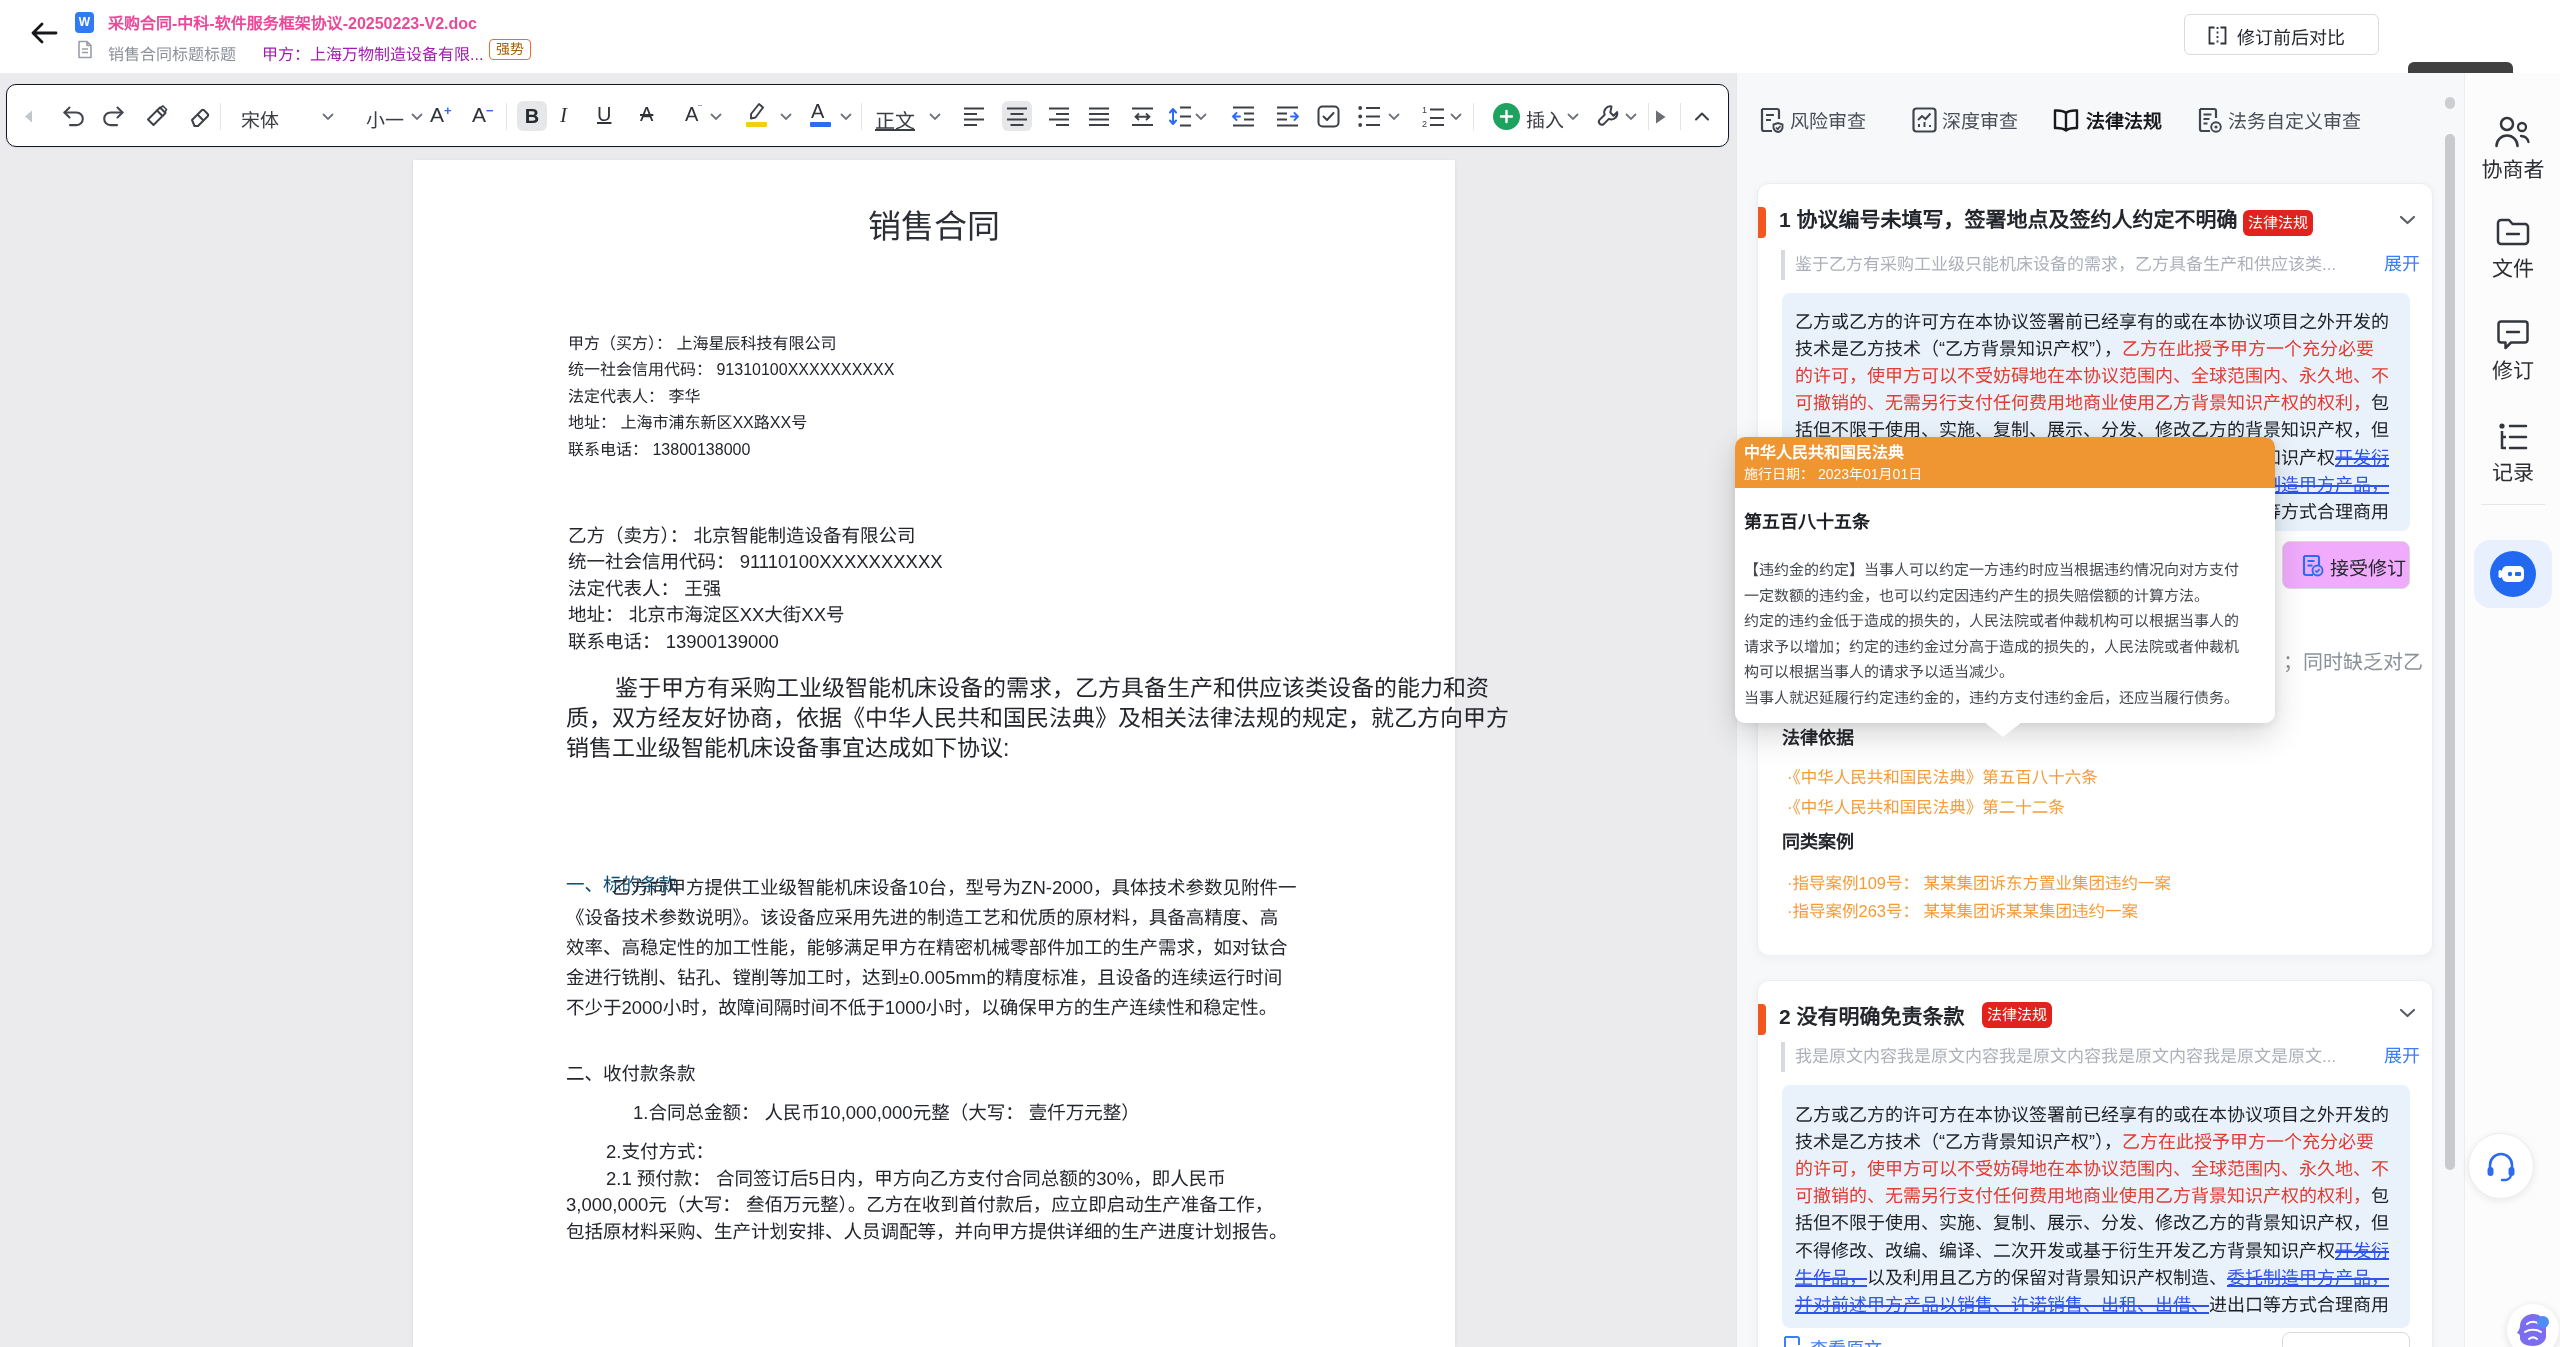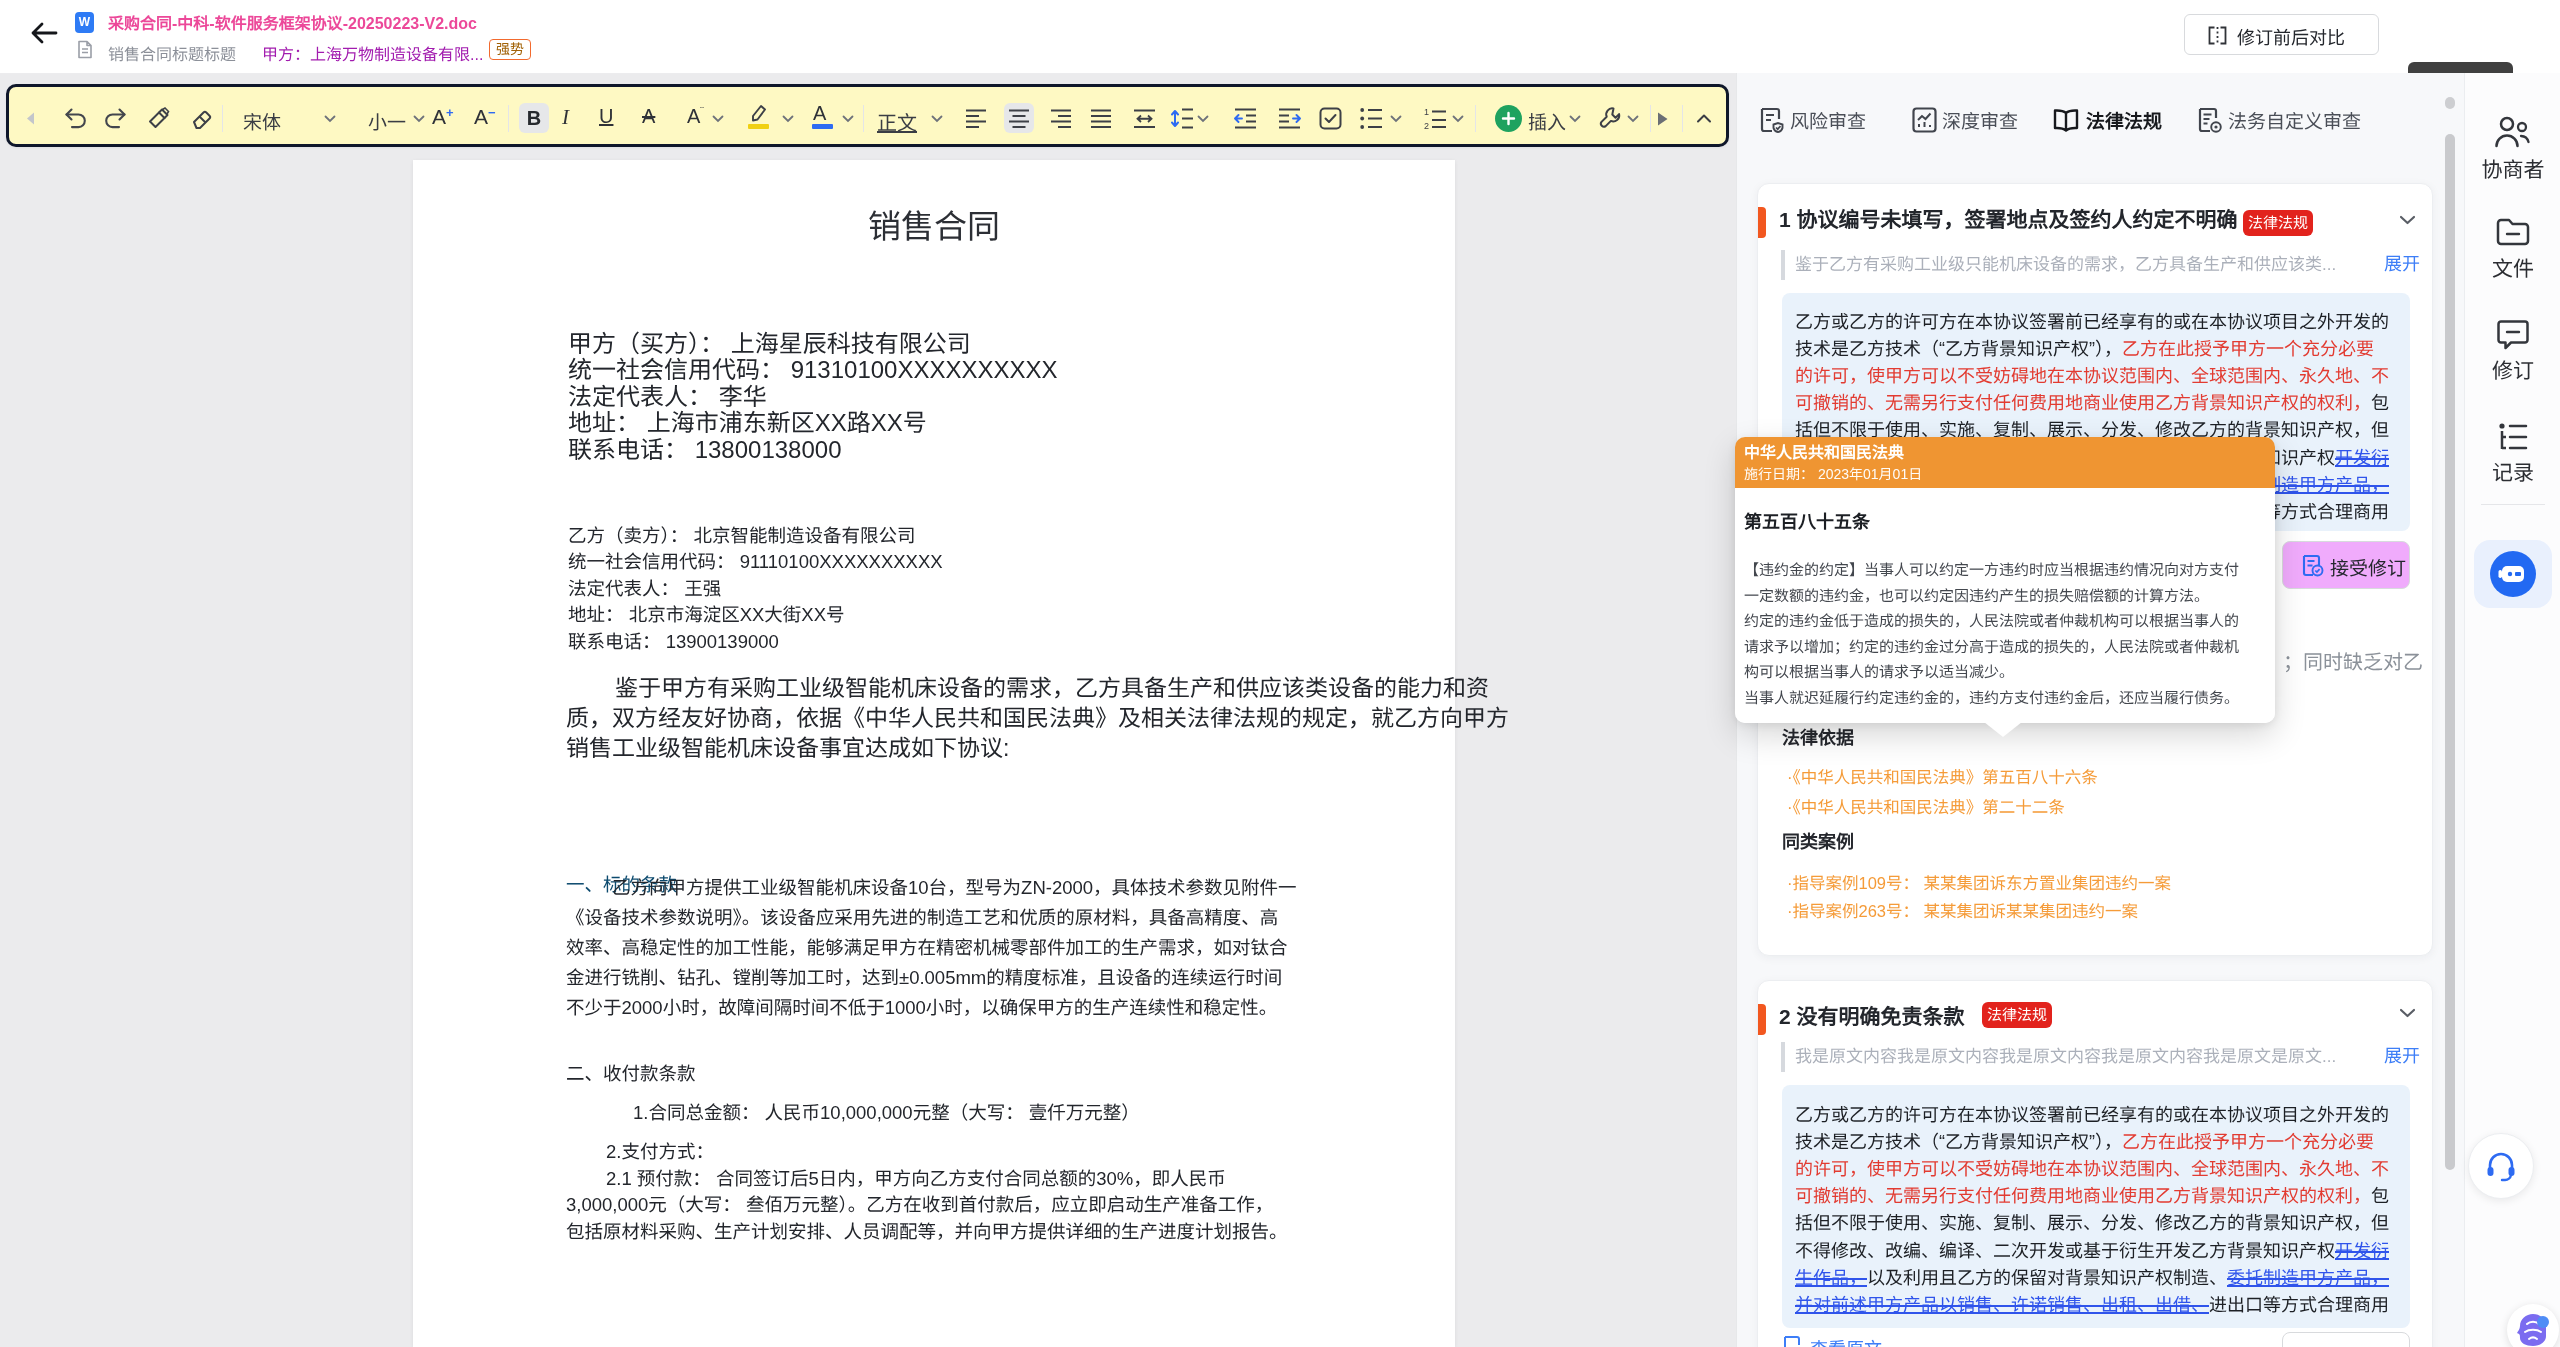--- a/index.html
+++ b/index.html
@@ -13,21 +13,21 @@
   .bl{color:#2f54eb;text-decoration:underline line-through;text-decoration-thickness:1.5px;}
   .lnk{color:#f59b38;font-size:16.5px;line-height:24px;}
   .chev{stroke:#5a5e66;stroke-width:2.2;fill:none;stroke-linecap:round;stroke-linejoin:round;}
 </style>
 </head>
 <body>
 <div id="root">
 
   <div class="abs" id="page" style="left:413px;top:160px;width:1042px;height:1187px;background:#fff;box-shadow:0 1px 4px rgba(0,0,0,.07);">
     <div class="abs nw" style="left:0;top:47px;width:1042px;text-align:center;font-size:33px;font-weight:500;color:#2c2f35;line-height:40px;">销售合同</div>
-    <div class="abs nw" style="left:155px;top:171px;font-size:24px;line-height:26.4px;color:#23262c;">
+    <div class="abs nw" style="left:155px;top:171px;font-size:16px;line-height:26.4px;color:#23262c;">
       甲方（买方）： 上海星辰科技有限公司<br>
       统一社会信用代码： 91310100XXXXXXXXXX<br>
       法定代表人： 李华<br>
       地址： 上海市浦东新区XX路XX号<br>
       联系电话： 13800138000
     </div>
     <div class="abs nw" style="left:155px;top:363px;font-size:18.5px;line-height:26.4px;color:#23262c;">
       乙方（卖方）： 北京智能制造设备有限公司<br>
       统一社会信用代码： 91110100XXXXXXXXXX<br>
       法定代表人： 王强<br>
@@ -78,21 +78,21 @@
       <div class="abs nw" style="left:52px;top:8px;font-size:18px;color:#24272d;">修订前后对比</div>
     </div>
     <div class="abs" style="left:2408px;top:14px;width:105px;height:41px;border-radius:6px;background:#404040;margin-top:48px;">
       <svg class="abs" style="left:24px;top:11px;" width="19" height="19" viewBox="0 0 19 19">
         <path d="M2 12 v4.5 h15 V12 M9.5 12.5 V2 M5.5 5.5 L9.5 1.8 L13.5 5.5" fill="none" stroke="#fff" stroke-width="1.9" stroke-linejoin="round" stroke-linecap="round"></path>
       </svg>
       <div class="abs nw" style="left:54px;top:8px;font-size:18px;color:#fff;">导出</div>
     </div>
   </div>
 
-  <div class="abs" id="toolbar" style="left:6px;top:84px;width:1723px;height:63px;background:#fef9c3;border:3px solid #0f172a;border-radius:10px;box-sizing:border-box;box-shadow:0 1px 3px rgba(0,0,0,.05);">
+  <div class="abs" id="toolbar" style="left:6px;top:84px;width:1723px;height:63px;background:#ffffff;border:1px solid #0f172a;border-radius:10px;box-sizing:border-box;box-shadow:0 1px 3px rgba(0,0,0,.05);">
     <svg class="abs" style="left:15px;top:23px;" width="12" height="17" viewBox="0 0 12 17">
         <polygon points="10,2.5 3,8.5 10,14.5" fill="#c3c6cb"></polygon>
       </svg>
     <svg class="abs" style="left:54px;top:20px;" width="25" height="23" viewBox="0 0 25 23">
         <path d="M8.5 2.5 L3.5 7.5 L8.5 12.5" fill="none" stroke="#43464d" stroke-width="2.1" stroke-linecap="round" stroke-linejoin="round"></path>
         <path d="M3.5 7.5 H15.5 a6.3 6.3 0 0 1 0 12.6 H9" fill="none" stroke="#43464d" stroke-width="2.1" stroke-linecap="round"></path>
       </svg>
     <svg class="abs" style="left:94px;top:20px;" width="25" height="23" viewBox="0 0 25 23">
         <path d="M16.5 2.5 L21.5 7.5 L16.5 12.5" fill="none" stroke="#43464d" stroke-width="2.1" stroke-linecap="round" stroke-linejoin="round"></path>
         <path d="M21.5 7.5 H9.5 a6.3 6.3 0 0 0 0 12.6 H16" fill="none" stroke="#43464d" stroke-width="2.1" stroke-linecap="round"></path>

